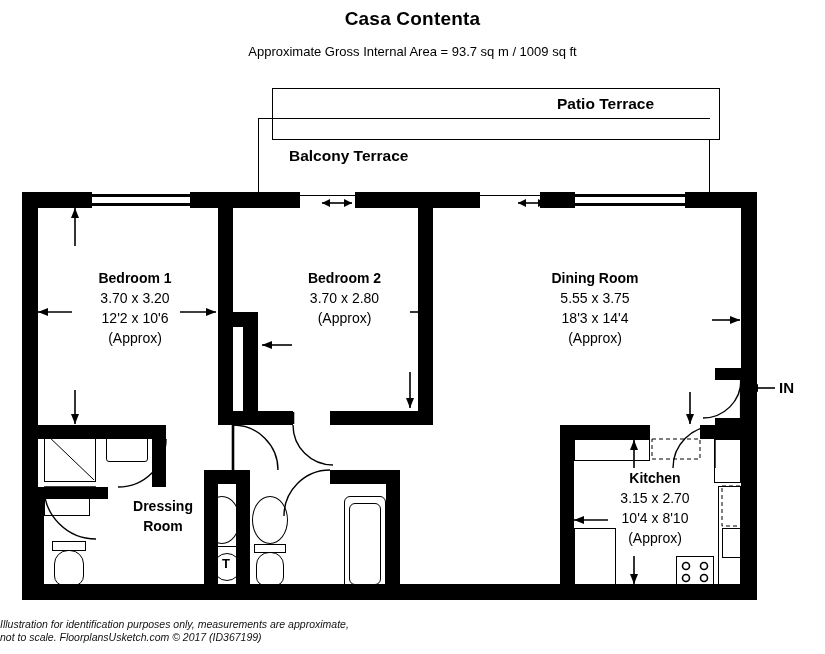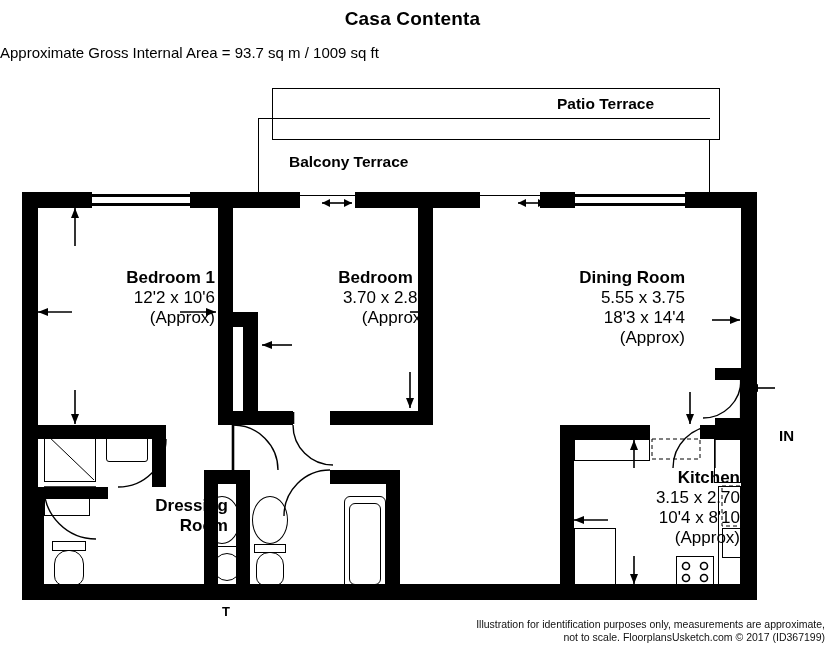--- a/index.html
+++ b/index.html
@@ -29,31 +29,33 @@
     text-align: center;
     font-size: 19px;
     font-weight: bold;
     letter-spacing: 0.2px;
   }
   .subtitle {
     position: absolute;
     left: 0;
     top: 44px;
     width: 825px;
-    font-size: 15px;
+    text-align: center;
+    font-size: 13px;
   }
   .footer {
     position: absolute;
     left: 0;
     bottom: 10px;
     width: 825px;
-    text-align: right;
+    text-align: left;
     font-size: 10.5px;
     line-height: 13px;
     color: #111;
+    font-style: italic;
   }
   
   .wall {
     position: absolute;
     background: #000000;
   }
   .thin {
     position: absolute;
     background: #000000;
   }
@@ -62,38 +64,37 @@
     border: 1px solid #000000;
     box-sizing: border-box;
     background: transparent;
   }
   .white {
     position: absolute;
     background: #ffffff;
   }
   .label {
     position: absolute;
-    text-align: right;
-    font-size: 17px;
+    text-align: center;
+    font-size: 14px;
     line-height: 20px;
     font-weight: normal;
     white-space: nowrap;
   }
   .label .nm { font-weight: bold; }
   .terrace-label {
     position: absolute;
     font-size: 15.5px;
     font-weight: bold;
     white-space: nowrap;
   }
   .inlabel {
     position: absolute;
     font-size: 15px;
     font-weight: bold;
-    margin-top: 48px;
   }
   
   svg.ovl {
     position: absolute;
     left: 0; top: 0;
     width: 825px; height: 654px;
     pointer-events: none;
   }
 </style>
 </head>
@@ -103,21 +104,21 @@
 
   <div class="title">Casa Contenta</div>
   <div class="subtitle">Approximate Gross Internal Area = 93.7 sq m / 1009 sq ft</div>
 
   <div class="outline" style="left:272px; top:88px; width:448px; height:52px;"></div>
   <div class="outline" style="left:258px; top:118px; width:452px; height:78px;"></div>
   <div class="white" style="left:273px; top:119px; width:446px; height:20px;"></div>
   <div class="outline" style="left:272px; top:88px; width:448px; height:31px; border-bottom:none;"></div>
 
   <div class="terrace-label" style="left:557px; top:95px;">Patio Terrace</div>
-  <div class="terrace-label" style="left:289px; top:153px;">Balcony Terrace</div>
+  <div class="terrace-label" style="left:289px; top:147px;">Balcony Terrace</div>
 
   <div class="wall" style="left:22px; top:192px; width:70px; height:16px;"></div>
 
   <div class="thin" style="left:92px; top:194px; width:98px; height:3px;"></div>
   <div class="thin" style="left:92px; top:203px; width:98px; height:3px;"></div>
   <div class="wall" style="left:190px; top:192px; width:110px; height:16px;"></div>
 
   <div class="wall" style="left:355px; top:192px; width:125px; height:16px;"></div>
   <div class="wall" style="left:540px; top:192px; width:35px; height:16px;"></div>
 
@@ -183,20 +184,21 @@
 
   <div class="outline" style="left:574px; top:439px; width:76px; height:22px;"></div>
   <div class="outline" style="left:714px; top:439px; width:27px; height:44px;"></div>
   <div class="outline" style="left:718px; top:486px; width:23px; height:100px;"></div>
   <div class="outline" style="left:722px; top:528px; width:24px; height:30px;"></div>
   <div class="outline" style="left:676px; top:556px; width:38px; height:30px;"></div>
   <div class="outline" style="left:574px; top:528px; width:42px; height:58px;"></div>
 
   <div class="label" style="left:55px; top:268px; width:160px;">
     <div class="nm">Bedroom 1</div>
+    <div>3.70 x 3.20</div>
     <div>12'2 x 10'6</div>
     <div>(Approx)</div>
   </div>
 
   <div class="label" style="left:262px; top:268px; width:165px;">
     <div class="nm">Bedroom 2</div>
     <div>3.70 x 2.80</div>
     <div>(Approx)</div>
   </div>
 

